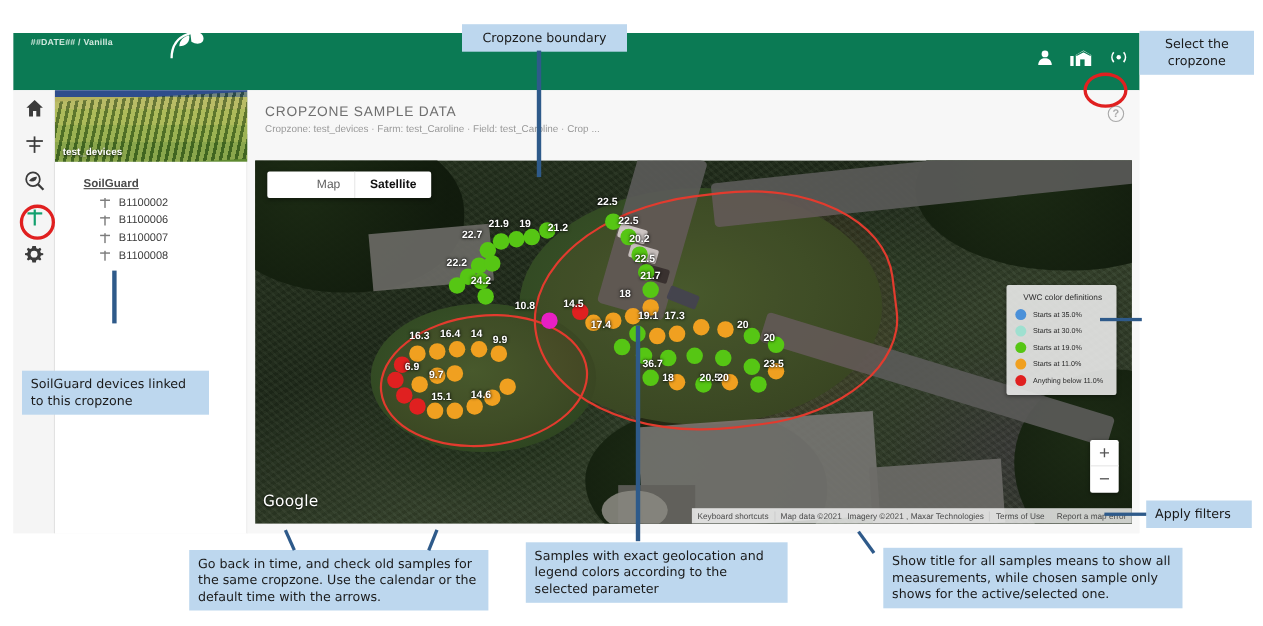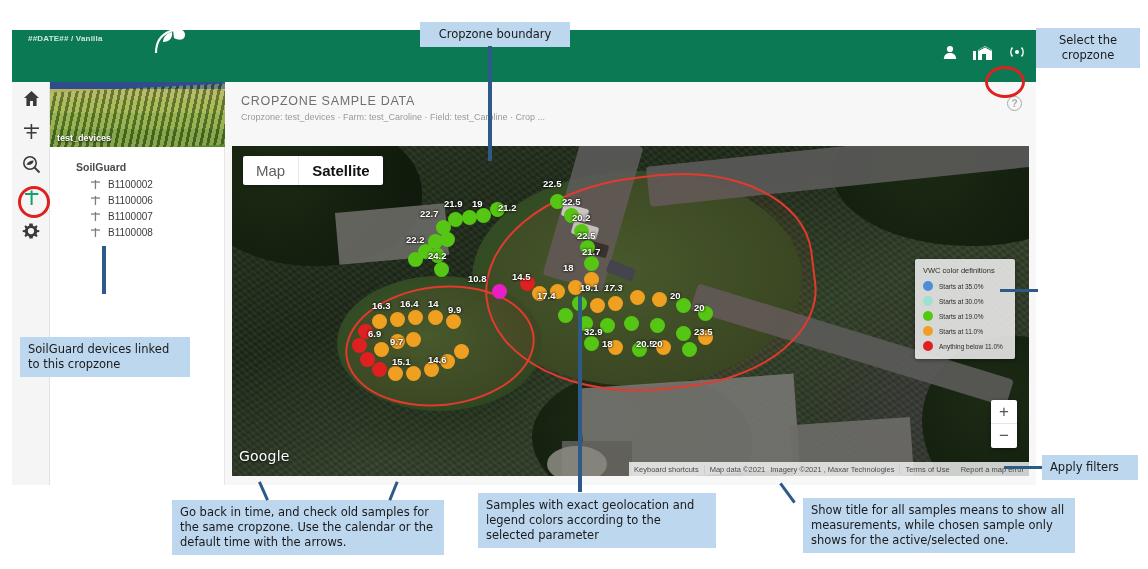--- a/index.html
+++ b/index.html
@@ -83,21 +83,21 @@
     position: absolute; inset: 6px -10px -2px -10px;
     background: repeating-linear-gradient(102deg, rgba(40,70,20,.55) 0 3px, rgba(190,200,110,.45) 3px 7px);
     transform: skewY(-3deg);
   }
   .cz-photo .cap {
     position: absolute; left: 7px; bottom: 4px;
     color: #ffffff; font-size: 9px; font-weight: bold;
     text-shadow: 0 1px 2px rgba(0,0,0,.85);
   }
   .dev-group-title {
-    margin: 14px 0 6px 26px; font-size: 10.5px; font-weight: bold; color: #4a4a4a;
+    margin: 14px 0 6px 26px; font-size: 10.5px; font-weight: bold; color: #4a4a4a; text-decoration: underline;
   }
   .dev-item {
     display: flex; align-items: center; gap: 7px;
     margin: 0 0 5px 40px; font-size: 10px; color: #3c3c3c;
   }
   .dev-item .ic { color: #7c7c7c; display: flex; }
 
   
   .content {
     position: absolute; left: 213px; top: 52px;
@@ -139,21 +139,21 @@
   }
   .lawn {
     position: absolute; border-radius: 50%;
     background: radial-gradient(ellipse at 45% 45%, #3f5a2c, #2e4420 80%);
   }
 
   .maptype {
     position: absolute; left: 11px; top: 10px;
     display: flex; background: #ffffff;
     box-shadow: 0 1px 4px rgba(0,0,0,.35); border-radius: 2px;
-    font-size: 15px; overflow: hidden;
+    font-size: 11px; overflow: hidden; padding-left: 32px;
   }
   .maptype div { padding: 6px 13px; color: #5f5f5f; }
   .maptype div.sel { color: #111111; font-weight: bold; border-left: 1px solid #e8e8e8; }
 
   .google-logo {
     position: absolute; left: 7px; bottom: 12px;
     color: #ffffff; font-size: 14px; letter-spacing: .2px;
     font-family: "DejaVu Sans", sans-serif;
     text-shadow: 0 1px 2px rgba(0,0,0,.9);
   }
@@ -176,21 +176,21 @@
   }
   .zoomctl div:first-child { border-bottom: 1px solid #e6e6e6; }
 
   
   .vwc-card {
     position: absolute; right: 14px; top: 113px;
     width: 100px; padding: 7px 6px 8px 8px;
     background: rgba(238,238,238,.88);
     box-shadow: 0 1px 4px rgba(0,0,0,.4); border-radius: 2px;
   }
-  .vwc-title { font-size: 7.5px; color: #2d2d2d; margin-bottom: 6px; }
+  .vwc-title { font-size: 7.5px; color: #2d2d2d; margin-bottom: 6px; text-align: center; }
   .vwc-row { display: flex; align-items: center; gap: 6px; margin-bottom: 5px; }
   .vwc-dot { width: 10px; height: 10px; border-radius: 50%; flex: none; }
   .vwc-lbl { font-size: 6.5px; color: #2a2a2a; }
 
   
   .boundary {
     position: absolute; border: 2px solid #e23b2e; border-radius: 50%;
     background: rgba(255,80,60,.05);
   }
 
@@ -440,27 +440,27 @@
         <span class="slabel" style="left:350px;top:100px;">21.7</span>
         <span class="slabel" style="left:212px;top:52px;">21.9</span>
         <span class="slabel" style="left:240px;top:52px;">19</span>
         <span class="slabel" style="left:266px;top:56px;">21.2</span>
         <span class="slabel" style="left:188px;top:62px;">22.7</span>
         <span class="slabel" style="left:174px;top:88px;">22.2</span>
         <span class="slabel" style="left:196px;top:104px;">24.2</span>
         <span class="slabel" style="left:331px;top:116px;">18</span>
         <span class="slabel" style="left:280px;top:125px;">14.5</span>
         <span class="slabel" style="left:236px;top:127px;">10.8</span>
-        <span class="slabel" style="left:372px;top:136px;font-style:italic;">17.3</span>
+        <span class="slabel" style="left:372px;top:136px;">17.3</span>
         <span class="slabel" style="left:348px;top:136px;">19.1</span>
         <span class="slabel" style="left:305px;top:144px;">17.4</span>
         <span class="slabel" style="left:438px;top:144px;">20</span>
         <span class="slabel" style="left:462px;top:156px;">20</span>
         <span class="slabel" style="left:462px;top:180px;">23.5</span>
-        <span class="slabel" style="left:352px;top:180px;">32.9</span>
+        <span class="slabel" style="left:352px;top:180px;">36.7</span>
         <span class="slabel" style="left:370px;top:192px;">18</span>
         <span class="slabel" style="left:404px;top:192px;">20.5</span>
         <span class="slabel" style="left:420px;top:192px;">20</span>
         <span class="slabel" style="left:140px;top:154px;">16.3</span>
         <span class="slabel" style="left:168px;top:152px;">16.4</span>
         <span class="slabel" style="left:196px;top:152px;">14</span>
         <span class="slabel" style="left:216px;top:158px;">9.9</span>
         <span class="slabel" style="left:136px;top:182px;">6.9</span>
         <span class="slabel" style="left:158px;top:190px;">9.7</span>
         <span class="slabel" style="left:160px;top:210px;">15.1</span>

